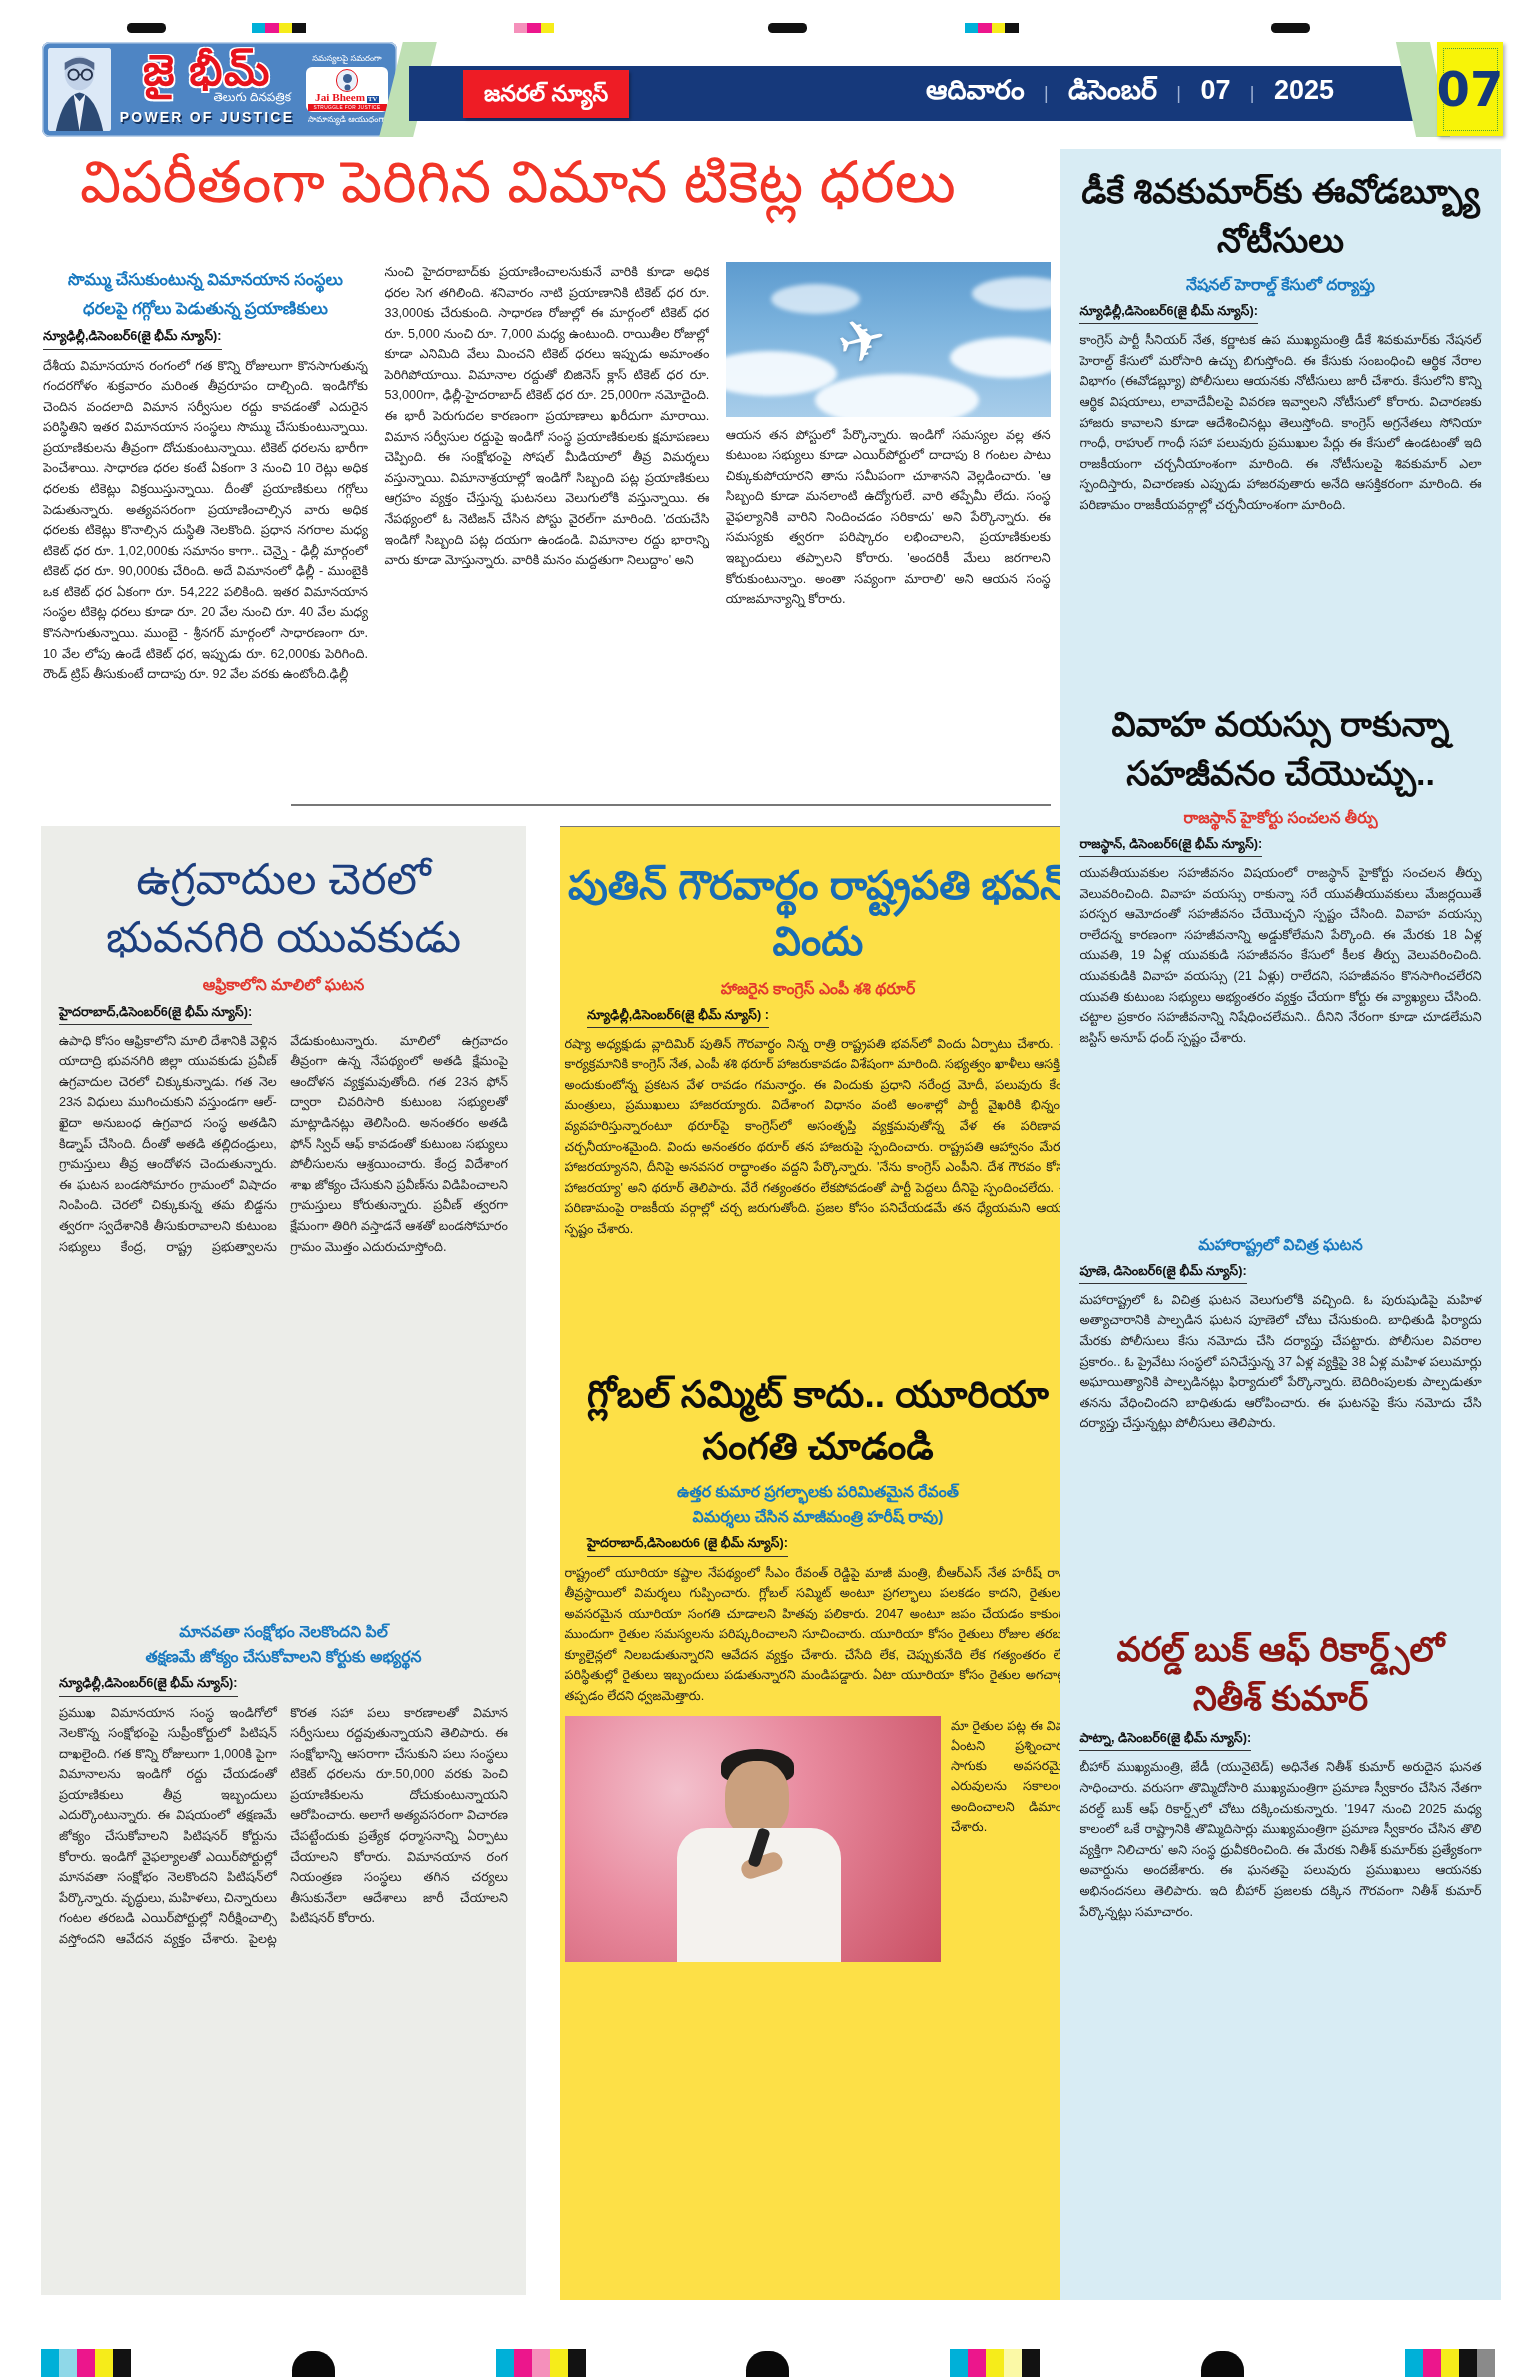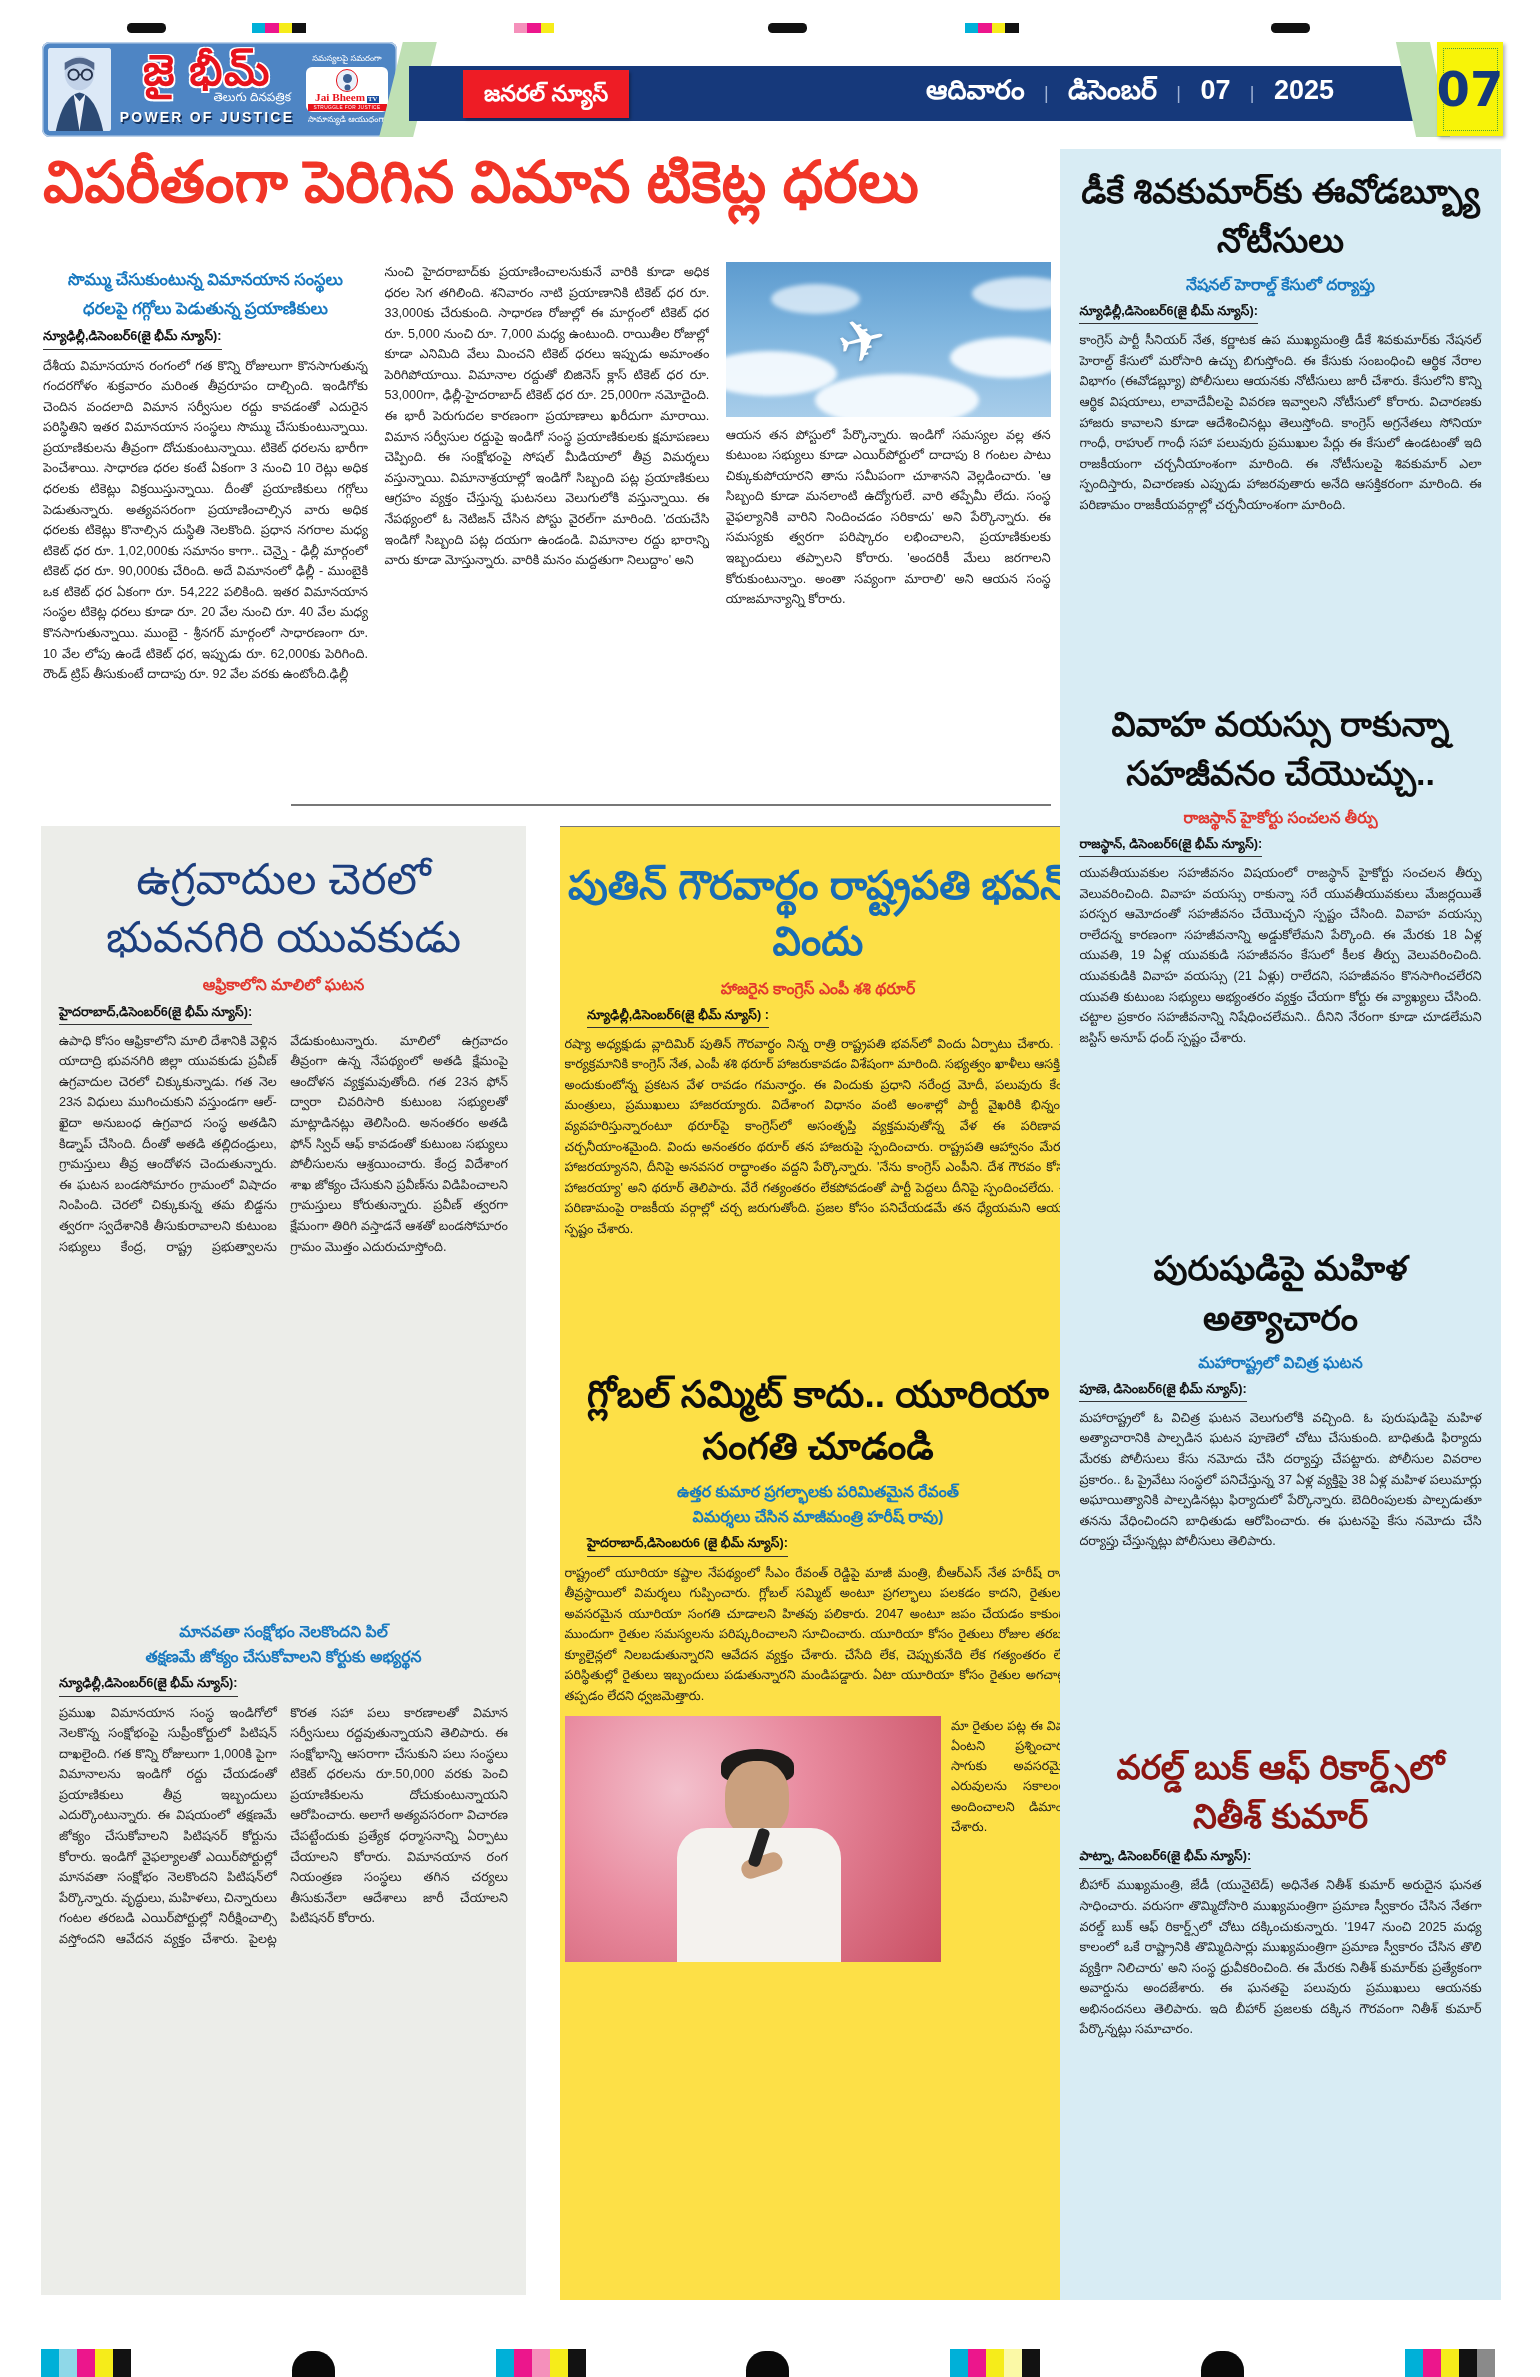--- a/index.html
+++ b/index.html
@@ -45,21 +45,21 @@
   .section-box { background:#ee1c25; color:#fff; font-weight:bold; font-size:22.4px; height:48px; line-height:48px;
     padding:0 21px; margin-left:54px; box-shadow:1.5px 2.2px 3px rgba(0,0,0,.35); }
   .date-group { margin-left:auto; margin-right:89px; display:flex; align-items:baseline; gap:19.4px;
     color:#fff; font-weight:bold; font-size:27px; }
   .date-sep { color:#9fb2d4; font-weight:normal; font-size:18px; }
   .page-box { position:absolute; left:1437px; top:42px; width:66px; height:94px; background:#f8f407;
     box-shadow:1.5px 2.2px 3.7px rgba(0,0,0,.3); display:flex; align-items:center; justify-content:center; }
   .page-box-inner { width:55px; height:83px; border:1.5px dotted #49a23c; display:flex; align-items:center; justify-content:center; }
   .page-num { color:#16397b; font-size:48px; font-weight:bold; font-family:"DejaVu Sans", sans-serif; }
   
-  .headline-red { color:#f13527; font-weight:bold; }
+  .headline-red { color:#f13527; font-weight:normal;margin-left:37px; }
   .subhead-blue { color:#1879c0; font-weight:bold; }
   .subhead-red { color:#e2372e; font-weight:bold; }
   .dateline { font-weight:bold; font-size:12.7px; color:#111; margin:7.5px 0 6px; }
   .dateline span { border-bottom:1.5px solid #333; padding-bottom:2.2px; display:inline-block; }
   .body-text { font-size:12.7px; line-height:1.62; text-align:justify; color:#1d1d1d; }
   .twocol { column-count:2; column-gap:13.4px; }
   
   .main-article { position:absolute; left:43px; top:149px; width:1008px; height:671px; }
   .main-headline { font-size:58px; line-height:1.15; white-space:nowrap; letter-spacing:0; }
   .main-cols { position:absolute; top:113px; left:0; width:1008px; height:552px; display:flex; gap:16.4px; }
@@ -249,21 +249,20 @@
     <h2 class="r-headline h-dk">డీకే శివకుమార్‌కు ఈవోడబ్బ్యూ నోటీసులు</h2>
     <div class="panel-sub subhead-blue">నేషనల్ హెరాల్డ్ కేసులో దర్యాప్తు</div>
     <div class="dateline"><span>న్యూఢిల్లీ,డిసెంబర్6(జై భీమ్ న్యూస్):</span></div>
     <div class="body-text b-dk">కాంగ్రెస్ పార్టీ సీనియర్ నేత, కర్ణాటక ఉప ముఖ్యమంత్రి డీకే శివకుమార్‌కు నేషనల్ హెరాల్డ్ కేసులో మరోసారి ఉచ్చు బిగుస్తోంది. ఈ కేసుకు సంబంధించి ఆర్థిక నేరాల విభాగం (ఈవోడబ్ల్యూ) పోలీసులు ఆయనకు నోటీసులు జారీ చేశారు. కేసులోని కొన్ని ఆర్థిక విషయాలు, లావాదేవీలపై వివరణ ఇవ్వాలని నోటీసులో కోరారు. విచారణకు హాజరు కావాలని కూడా ఆదేశించినట్లు తెలుస్తోంది. కాంగ్రెస్ అగ్రనేతలు సోనియా గాంధీ, రాహుల్ గాంధీ సహా పలువురు ప్రముఖుల పేర్లు ఈ కేసులో ఉండటంతో ఇది రాజకీయంగా చర్చనీయాంశంగా మారింది. ఈ నోటీసులపై శివకుమార్ ఎలా స్పందిస్తారు, విచారణకు ఎప్పుడు హాజరవుతారు అనేది ఆసక్తికరంగా మారింది. ఈ పరిణామం రాజకీయవర్గాల్లో చర్చనీయాంశంగా మారింది.</div>
 
     <h2 class="r-headline mt26">వివాహ వయస్సు రాకున్నా సహజీవనం చేయొచ్చు..</h2>
     <div class="panel-sub subhead-red">రాజస్థాన్ హైకోర్టు సంచలన తీర్పు</div>
     <div class="dateline"><span>రాజస్థాన్, డిసెంబర్6(జై భీమ్ న్యూస్):</span></div>
     <div class="body-text b-cohabit">యువతీయువకుల సహజీవనం విషయంలో రాజస్థాన్ హైకోర్టు సంచలన తీర్పు వెలువరించింది. వివాహ వయస్సు రాకున్నా సరే యువతీయువకులు మేజర్లయితే పరస్పర ఆమోదంతో సహజీవనం చేయొచ్చని స్పష్టం చేసింది. వివాహ వయస్సు రాలేదన్న కారణంగా సహజీవనాన్ని అడ్డుకోలేమని పేర్కొంది. ఈ మేరకు 18 ఏళ్ల యువతి, 19 ఏళ్ల యువకుడి సహజీవనం కేసులో కీలక తీర్పు వెలువరించింది. యువకుడికి వివాహ వయస్సు (21 ఏళ్లు) రాలేదని, సహజీవనం కొనసాగించలేరని యువతి కుటుంబ సభ్యులు అభ్యంతరం వ్యక్తం చేయగా కోర్టు ఈ వ్యాఖ్యలు చేసింది. చట్టాల ప్రకారం సహజీవనాన్ని నిషేధించలేమని.. దీనిని నేరంగా కూడా చూడలేమని జస్టిస్ అనూప్ ధంద్ స్పష్టం చేశారు.</div>
 
-    <h2 class="r-headline mt26">పురుషుడిపై మహిళ అత్యాచారం</h2>
     <div class="panel-sub subhead-blue">మహారాష్ట్రలో విచిత్ర ఘటన</div>
     <div class="dateline"><span>పూణె, డిసెంబర్6(జై భీమ్ న్యూస్):</span></div>
     <div class="body-text b-rape">మహారాష్ట్రలో ఓ విచిత్ర ఘటన వెలుగులోకి వచ్చింది. ఓ పురుషుడిపై మహిళ అత్యాచారానికి పాల్పడిన ఘటన పూణెలో చోటు చేసుకుంది. బాధితుడి ఫిర్యాదు మేరకు పోలీసులు కేసు నమోదు చేసి దర్యాప్తు చేపట్టారు. పోలీసుల వివరాల ప్రకారం.. ఓ ప్రైవేటు సంస్థలో పనిచేస్తున్న 37 ఏళ్ల వ్యక్తిపై 38 ఏళ్ల మహిళ పలుమార్లు అఘాయిత్యానికి పాల్పడినట్లు ఫిర్యాదులో పేర్కొన్నారు. బెదిరింపులకు పాల్పడుతూ తనను వేధించిందని బాధితుడు ఆరోపించారు. ఈ ఘటనపై కేసు నమోదు చేసి దర్యాప్తు చేస్తున్నట్లు పోలీసులు తెలిపారు.</div>
 
     <h2 class="r-headline maroon">వరల్డ్ బుక్ ఆఫ్ రికార్డ్స్‌లో నితీశ్ కుమార్</h2>
     <div class="dateline"><span>పాట్నా, డిసెంబర్6(జై భీమ్ న్యూస్):</span></div>
     <div class="body-text b-world">బీహార్ ముఖ్యమంత్రి, జేడీ (యునైటెడ్) అధినేత నితీశ్ కుమార్ అరుదైన ఘనత సాధించారు. వరుసగా తొమ్మిదోసారి ముఖ్యమంత్రిగా ప్రమాణ స్వీకారం చేసిన నేతగా వరల్డ్ బుక్ ఆఫ్ రికార్డ్స్‌లో చోటు దక్కించుకున్నారు. '1947 నుంచి 2025 మధ్య కాలంలో ఒకే రాష్ట్రానికి తొమ్మిదిసార్లు ముఖ్యమంత్రిగా ప్రమాణ స్వీకారం చేసిన తొలి వ్యక్తిగా నిలిచారు' అని సంస్థ ధ్రువీకరించింది. ఈ మేరకు నితీశ్ కుమార్‌కు ప్రత్యేకంగా అవార్డును అందజేశారు. ఈ ఘనతపై పలువురు ప్రముఖులు ఆయనకు అభినందనలు తెలిపారు. ఇది బీహార్ ప్రజలకు దక్కిన గౌరవంగా నితీశ్ కుమార్ పేర్కొన్నట్లు సమాచారం.</div>
   </section>
 
   <div class="marks-bottom">

